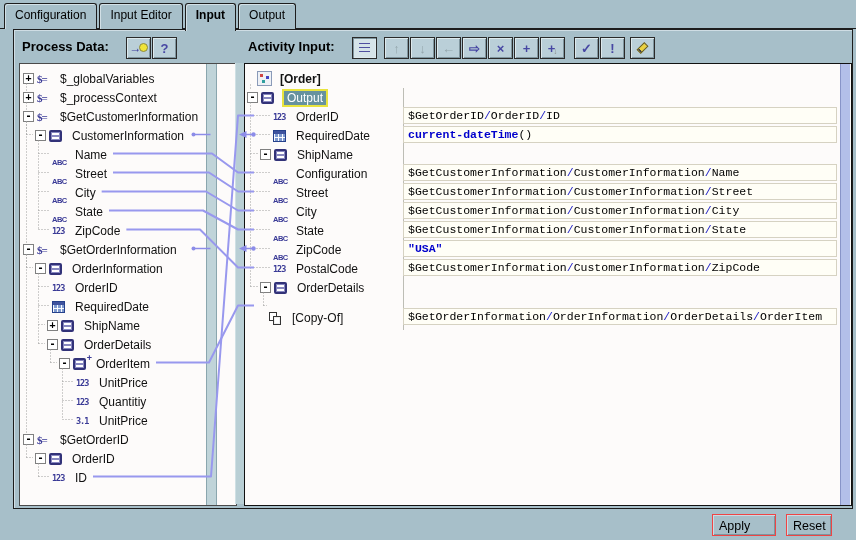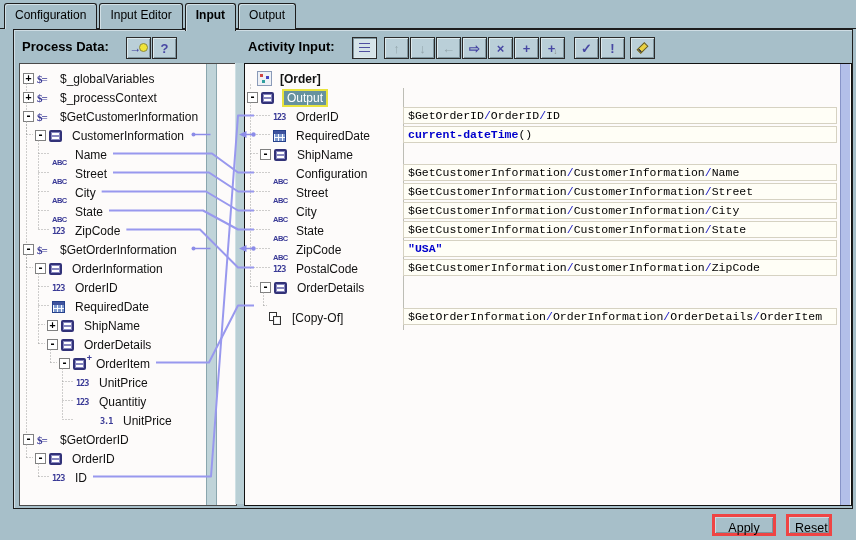--- a/index.html
+++ b/index.html
@@ -80,23 +80,23 @@
   .vcell{position:absolute;left:158px;top:0;width:434px;height:17px;background:#fffef6;
          border:1px solid #d6d2c2;display:flex;align-items:center;padding:0 4px;box-sizing:border-box;
          font:11.5px "Liberation Mono",monospace;white-space:pre;color:#000;overflow:hidden;}
   .sl{color:#2222c8;}
   .kw{color:#0000cc;font-weight:bold;}
 
   
   svg.overlay{position:absolute;left:0;top:0;z-index:50;pointer-events:none;}
 
   
-  .fbtn{position:absolute;top:514px;height:22px;background:#a7bfc9;border:3px solid #ef4444;
+  .fbtn{position:absolute;top:514px;height:22px;background:#a7bfc9;border:1px solid #ef4444;
         box-shadow:inset 1px 1px 0 #ccdae2,inset -1px -1px 0 #7e949e;
-        font-size:12.5px;text-align:center;line-height:20px;color:#000;cursor:pointer;}
+        font-size:12.5px;text-align:left;line-height:20px;color:#000;cursor:pointer;}
 </style>
 </head>
 <body>
 
 <div class="app">
 
   <div class="tabbar">
       <div class="tab">Configuration</div>
       <div class="tab">Input Editor</div>
       <div class="tab active">Input</div>
@@ -247,21 +247,21 @@
           <span class="lbl">OrderItem</span>
         </div>
         <div class="trow" style="top: 309px; padding-left: 56px;">
           <span class="ic ic-int">123</span>
           <span class="lbl">UnitPrice</span>
         </div>
         <div class="trow" style="top: 328px; padding-left: 56px;">
           <span class="ic ic-int">123</span>
           <span class="lbl">Quantitiy</span>
         </div>
-        <div class="trow" style="top: 347px; padding-left: 56px; margin-left: 24px;">
+        <div class="trow" style="top: 347px; padding-left: 56px;">
           <span class="ic ic-dec">3.1</span>
           <span class="lbl">UnitPrice</span>
         </div>
         <div class="trow" style="top: 366px; padding-left: 3px;">
           <span class="xp">-</span>
           <span class="ic ic-var">$=</span>
           <span class="lbl">$GetOrderID</span>
         </div>
         <div class="trow" style="top: 385px; padding-left: 15px;">
           <span class="xp">-</span>

